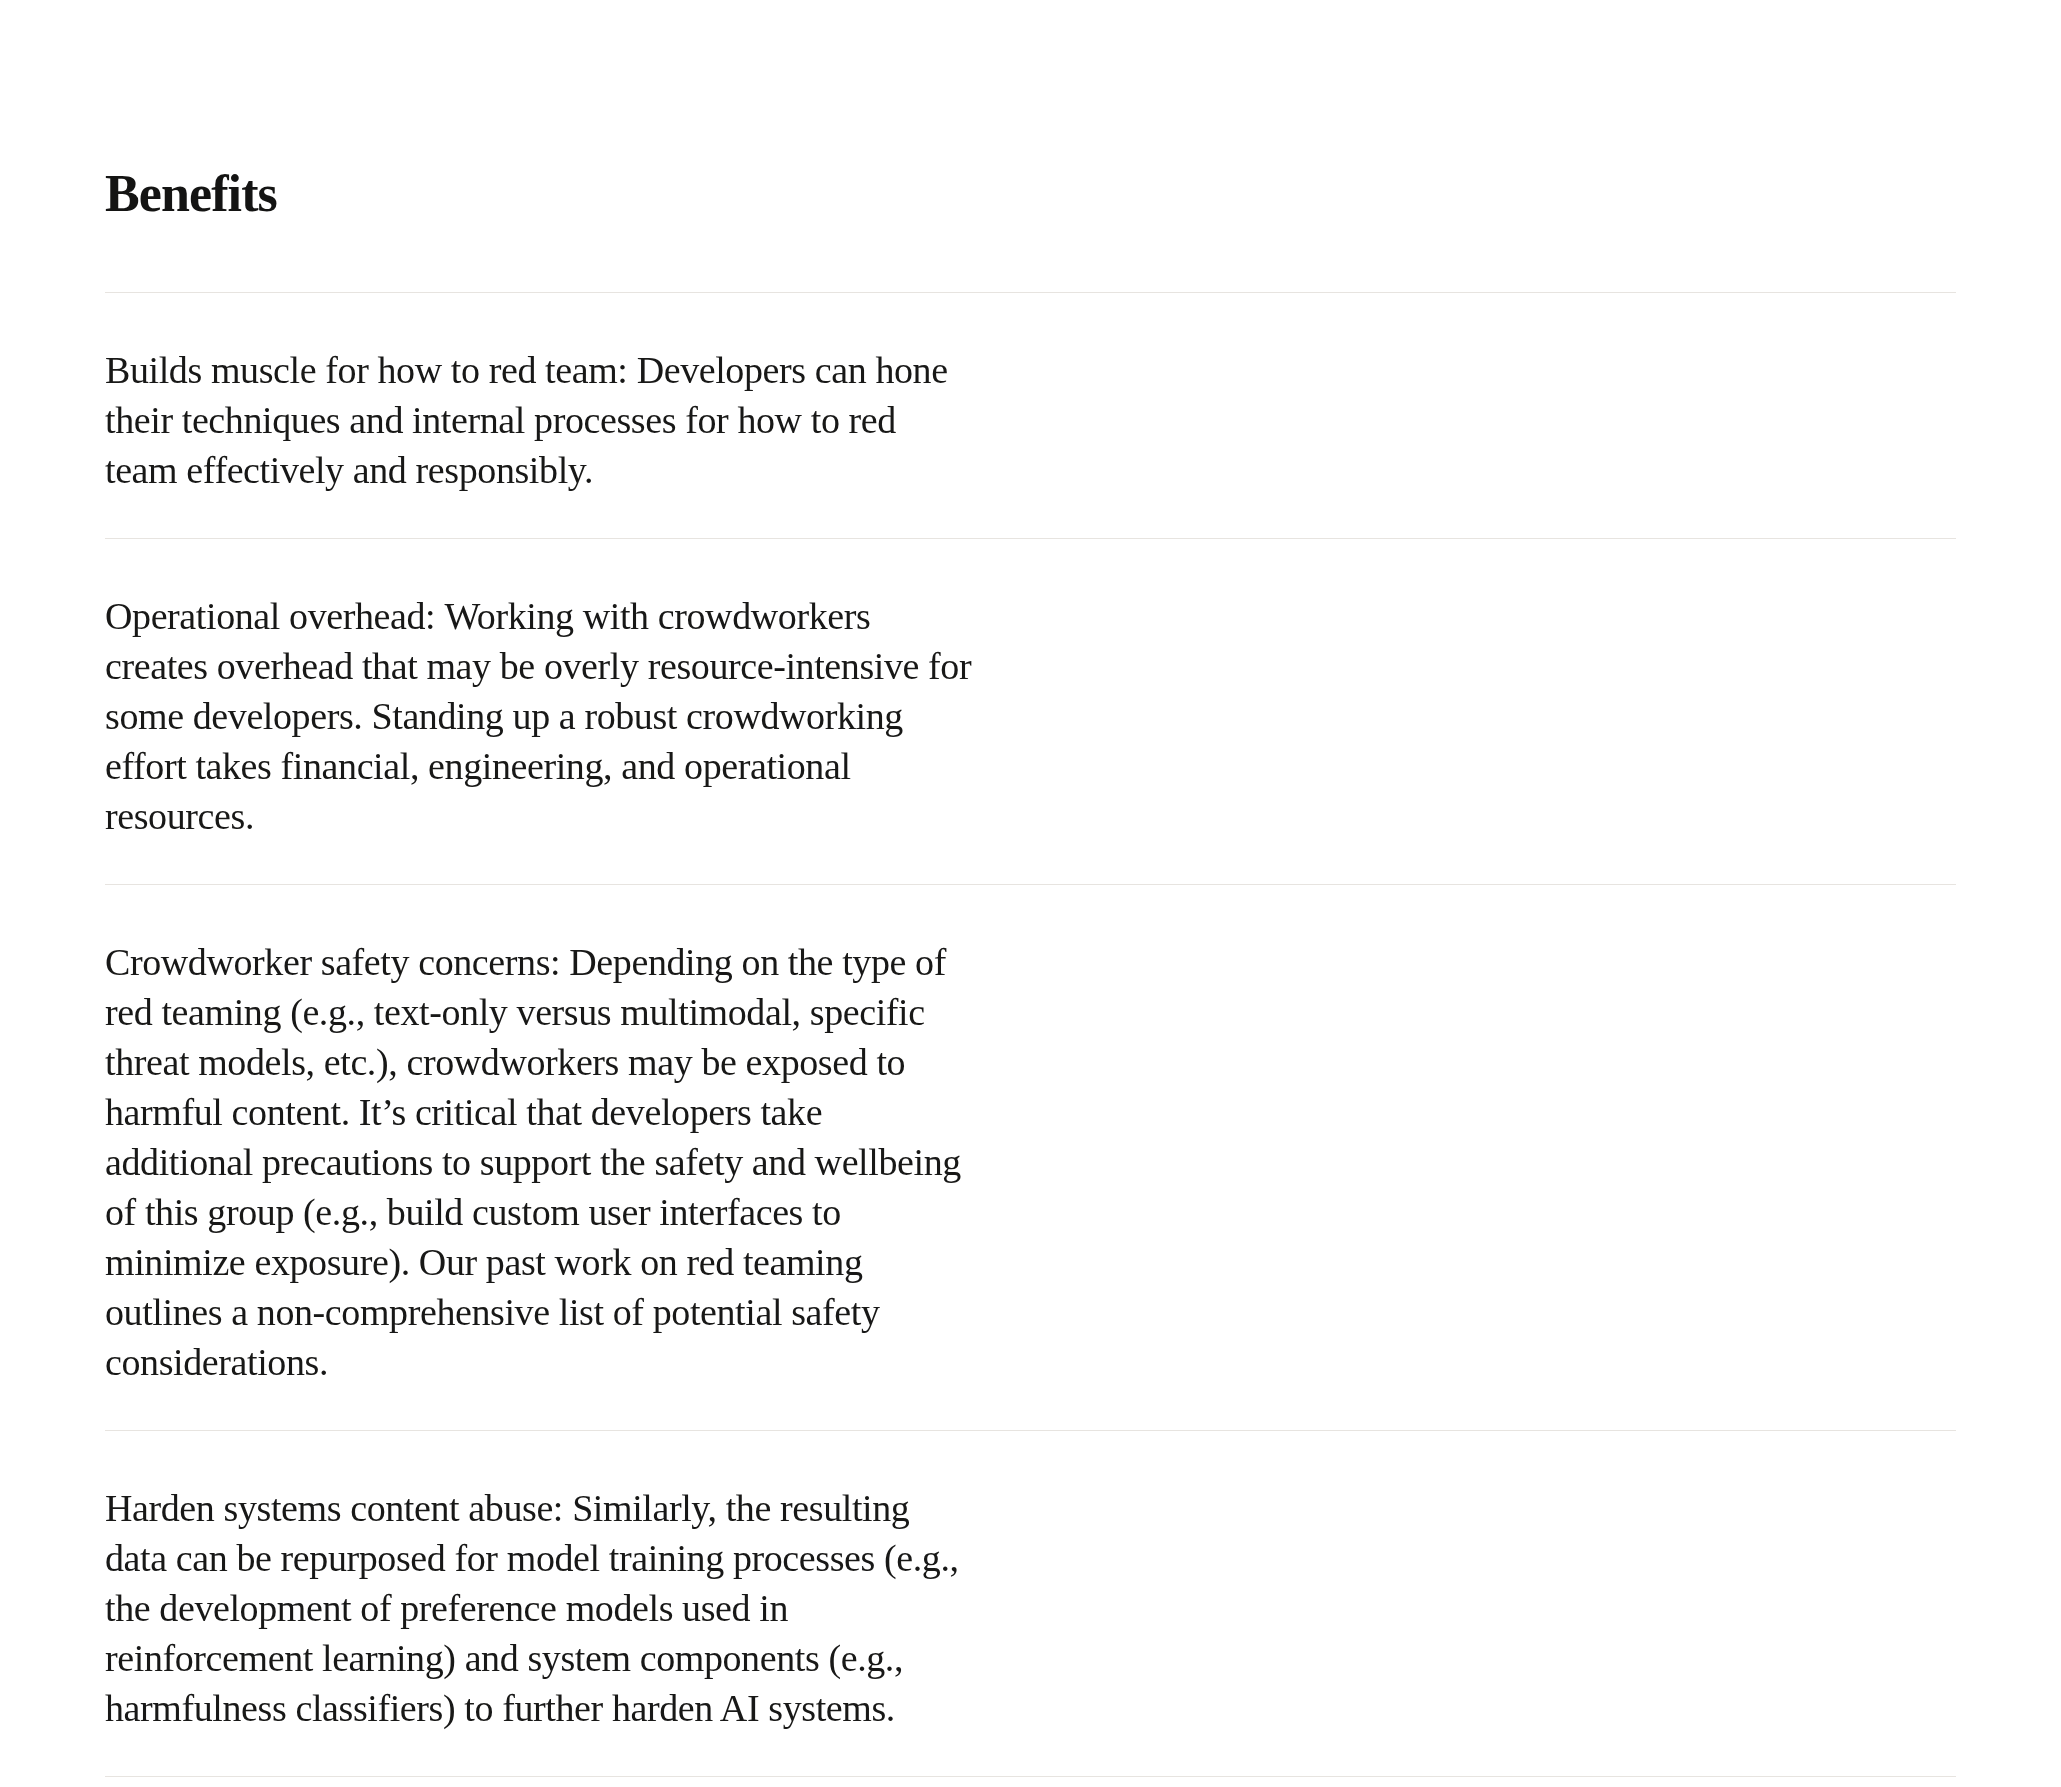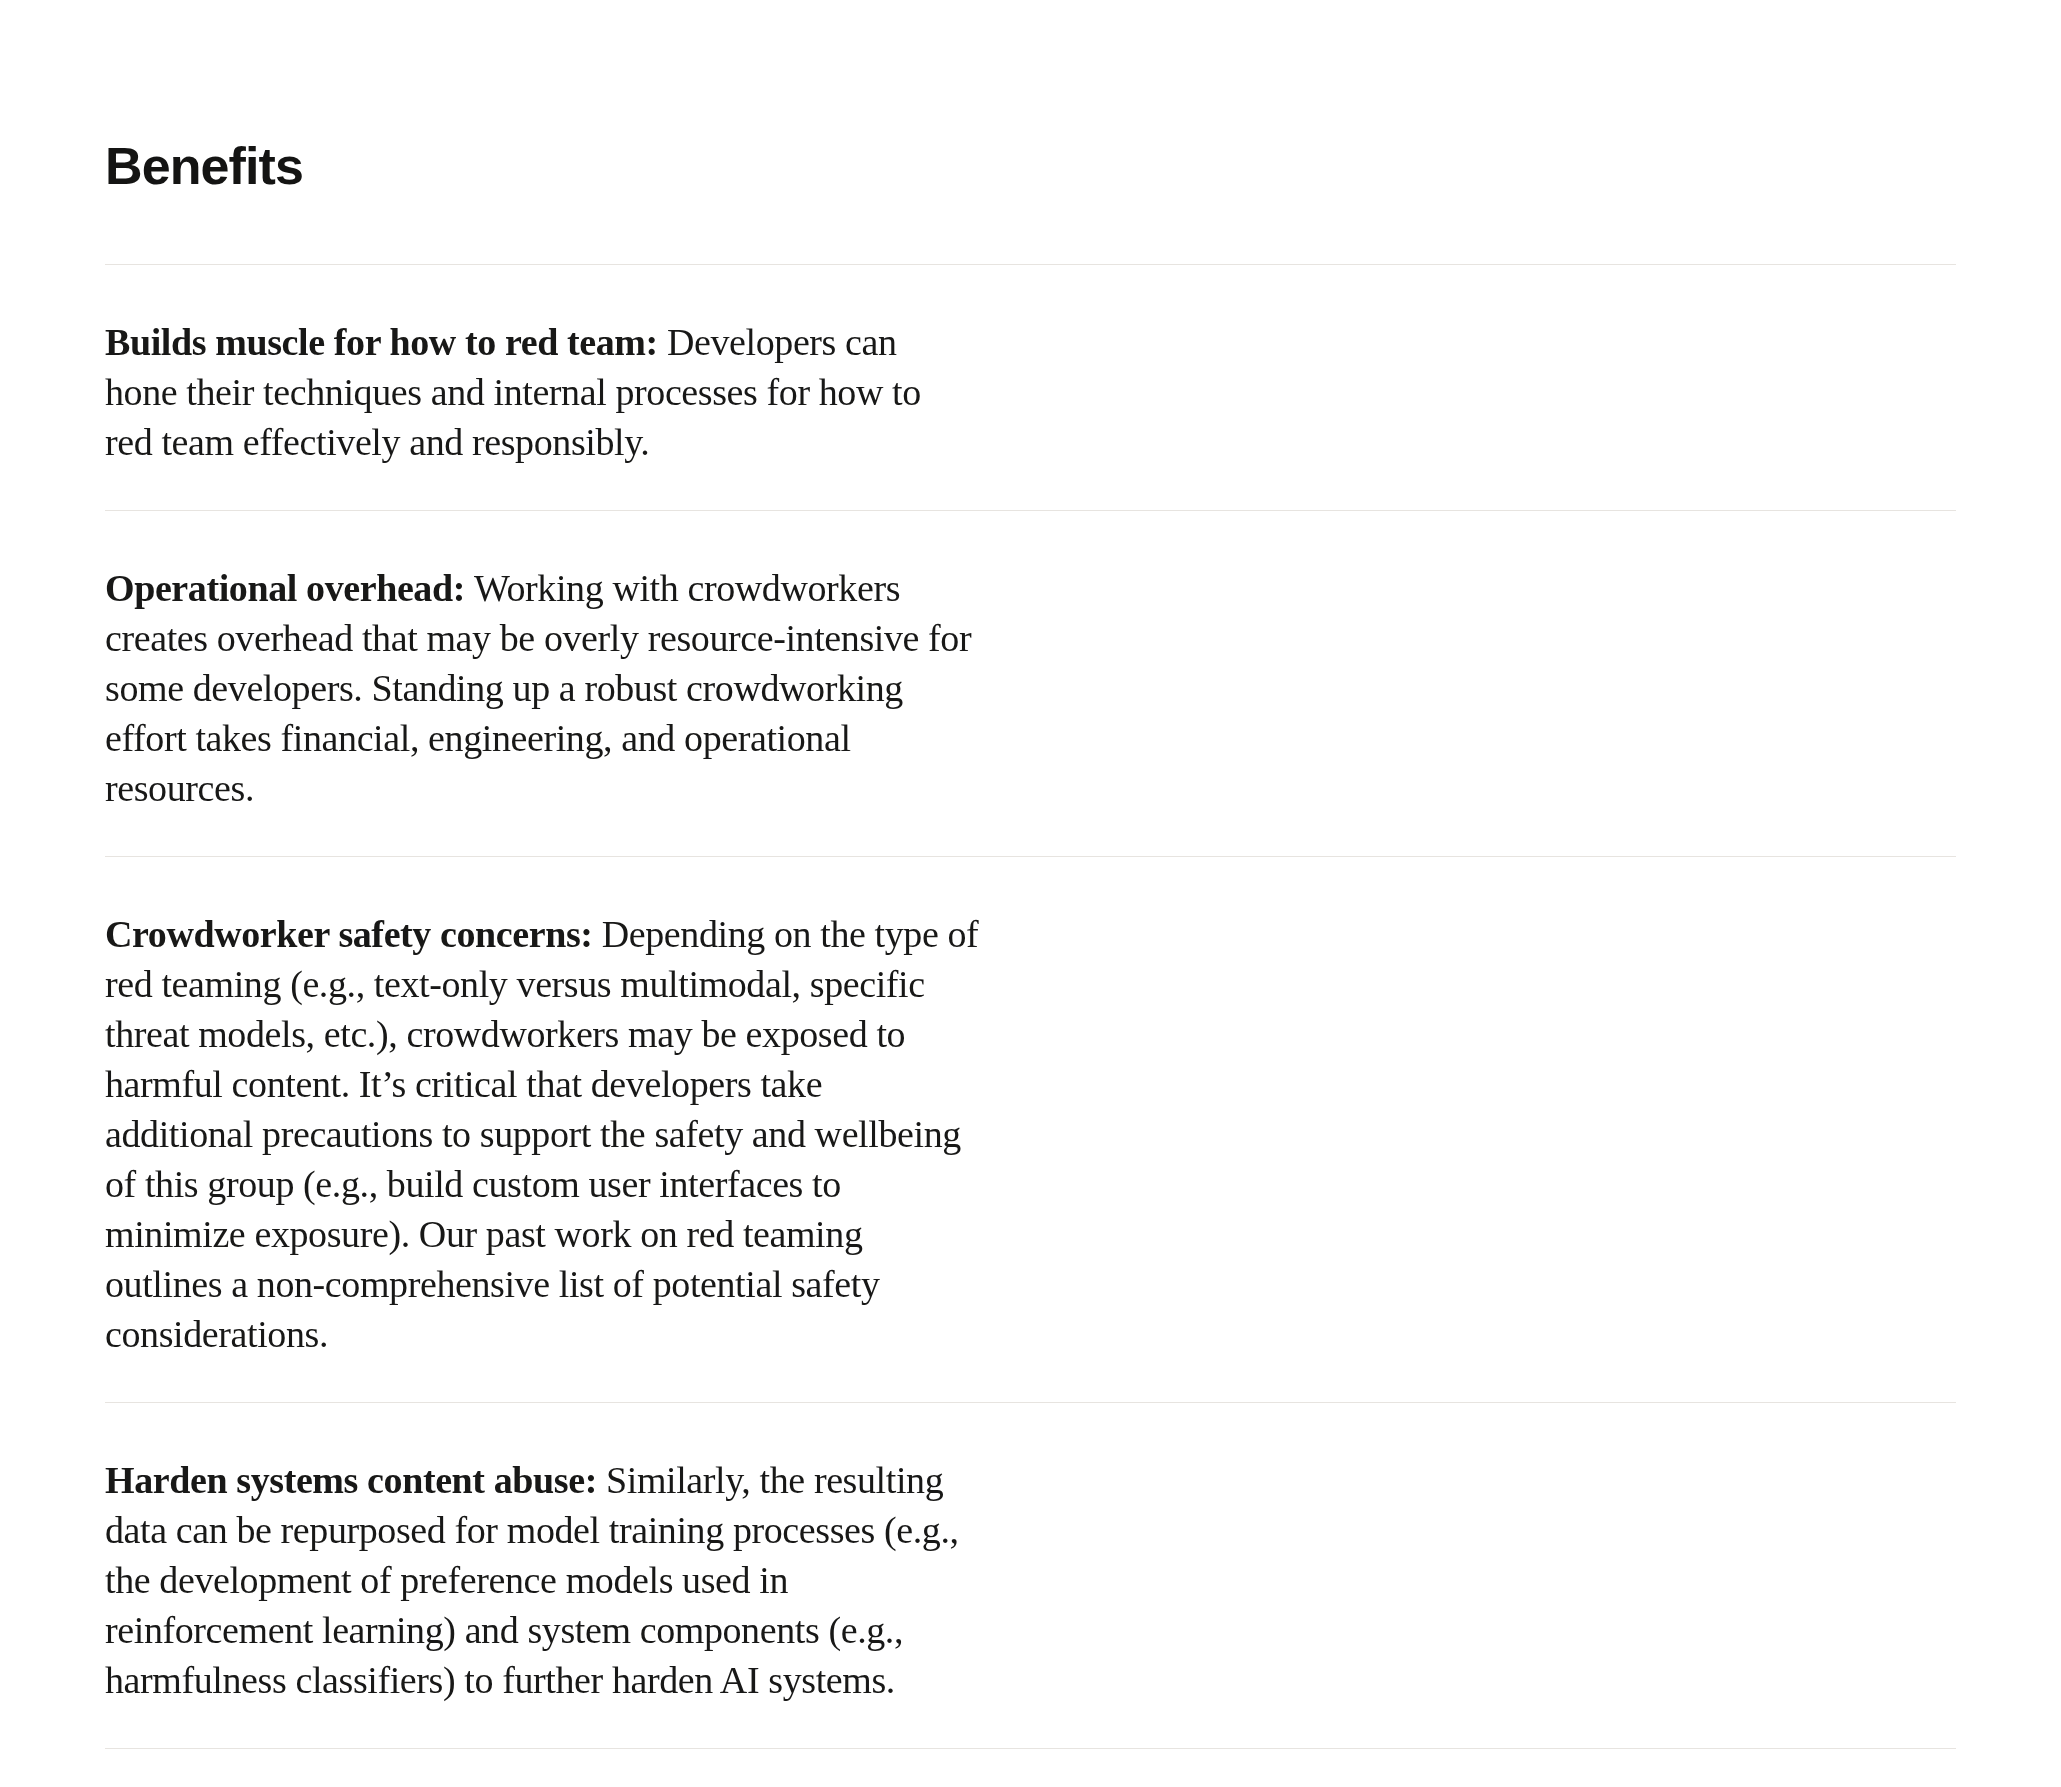--- a/index.html
+++ b/index.html
@@ -20,46 +20,47 @@
     padding:84px 105px 56px 105px;
   }
   .trow{
     display:grid;
     grid-template-columns:1fr 1fr;
   }
   .thead{
     padding-bottom:25px;
   }
   .thead h2{
-    font-family:Liberation Sans, sans-serif;
+    font-family:Liberation Serif, serif;
     font-weight:700;
     font-size:52px;
     line-height:60px;
     letter-spacing:-0.9px;
     color:var(--head-ink);
+    margin-top:28px;
   }
   .brow{
     border-top:1.9px solid var(--divider);
   }
   .brow:last-child{
     border-bottom:1.9px solid var(--divider);
   }
   .cell{
     padding:52px 60px 43px 0;
   }
   .cell.right{
     padding-right:52px;
   }
   .cell p{
     font-size:38px;
     line-height:50px;
     letter-spacing:-0.4px;
   }
   .lead{
-    font-weight:700;
+    font-weight:400;
     margin-right:0.24em;
     text-align:right;
   }
 </style>
 </head>
 <body>
 
 <div class="wrap">
 
   <div class="trow thead">

